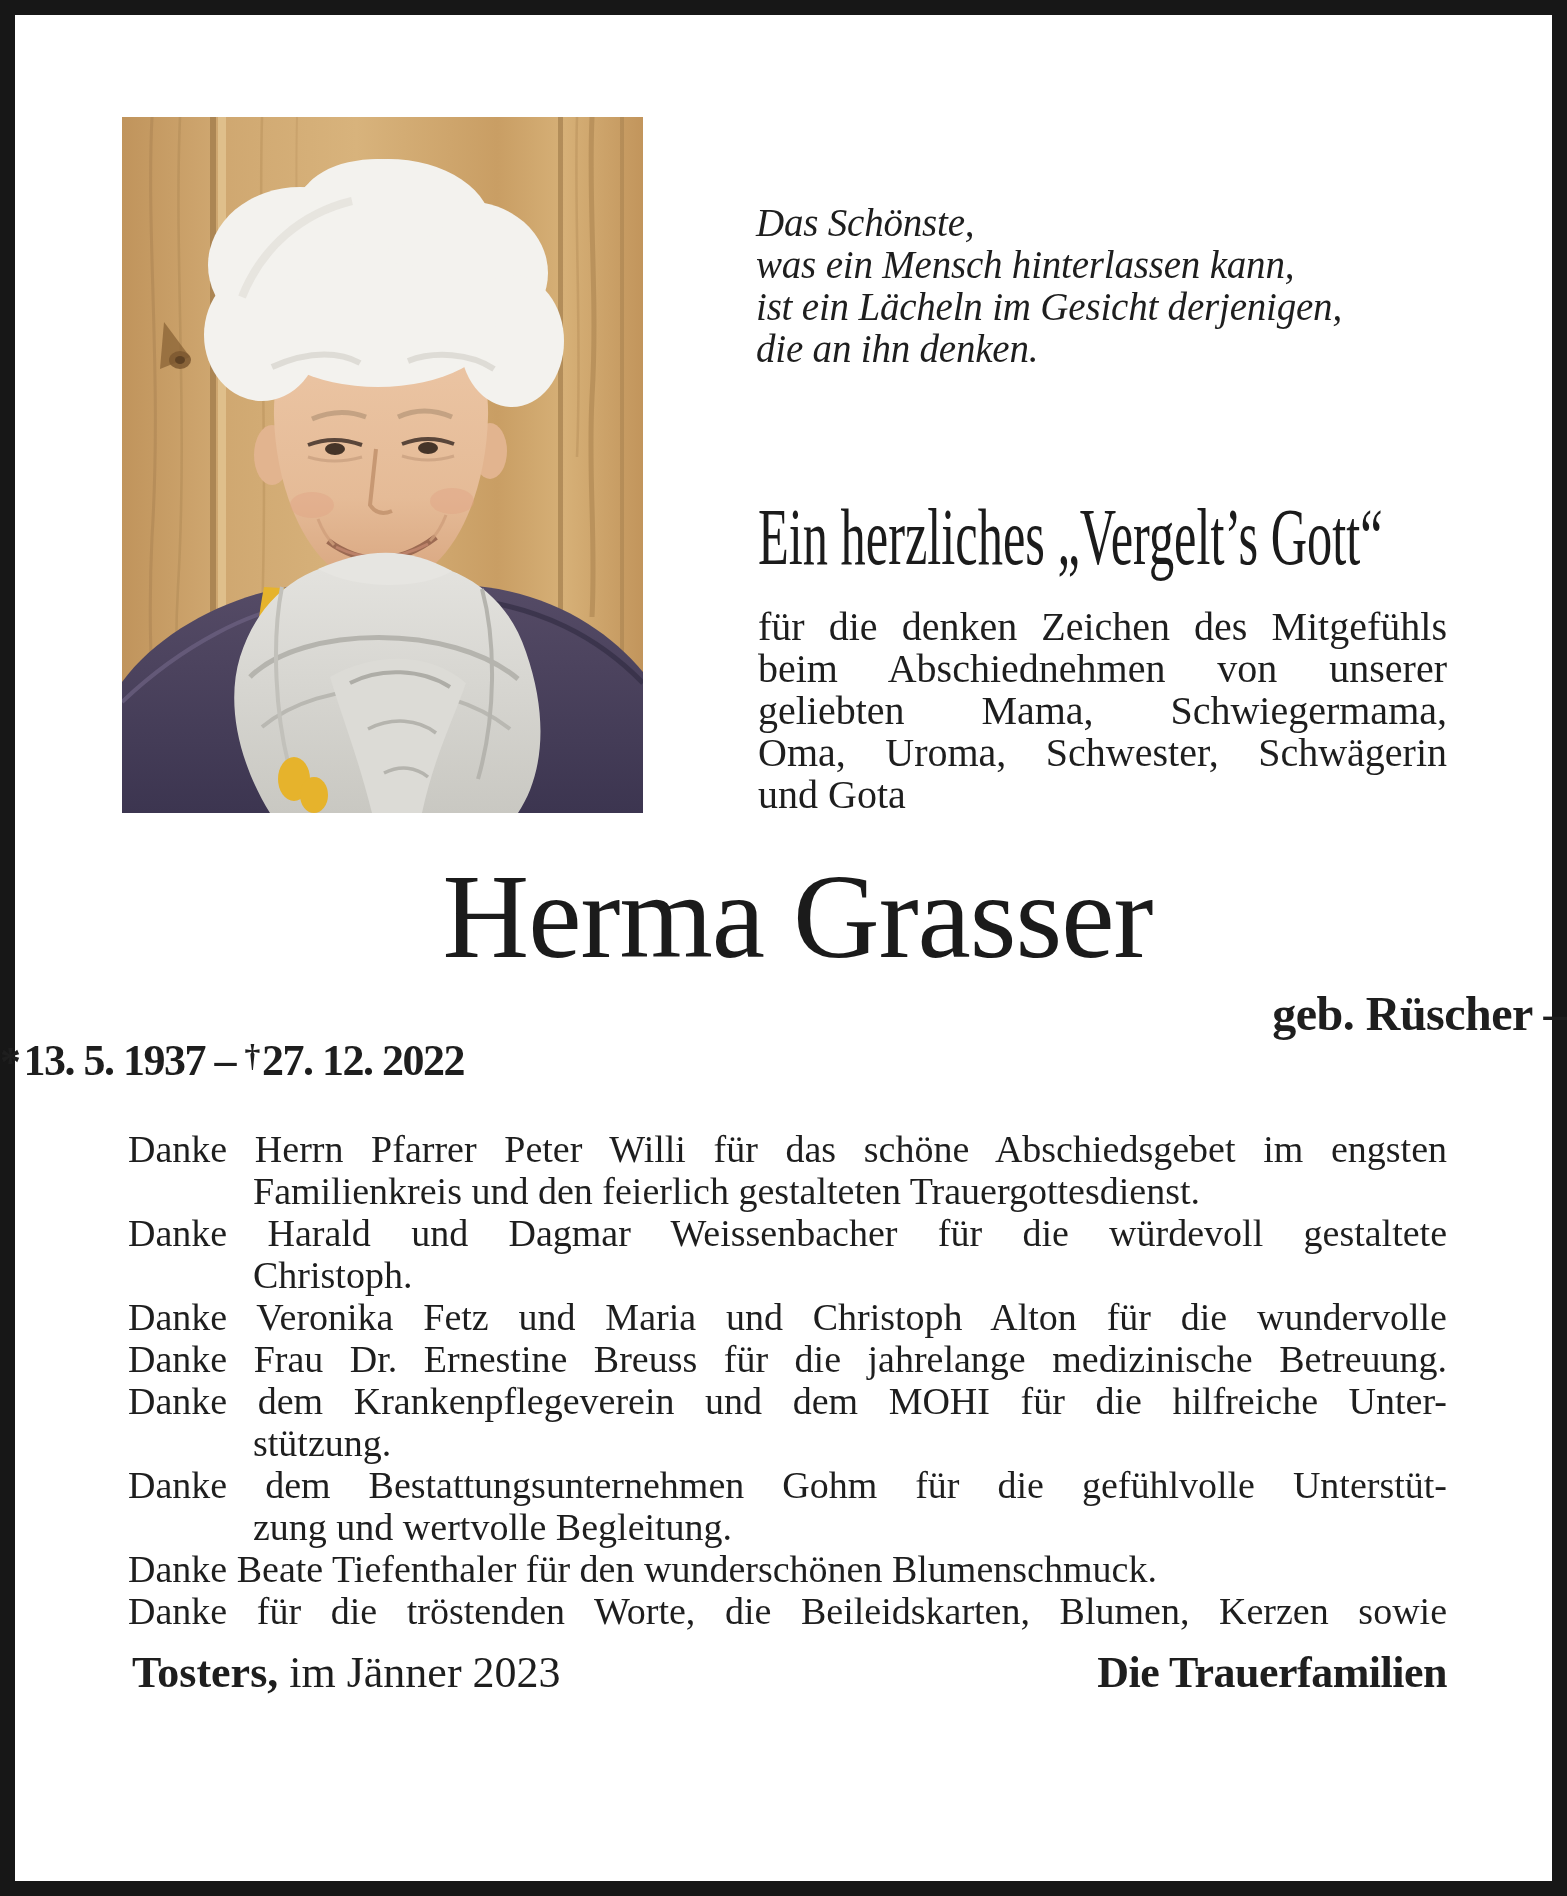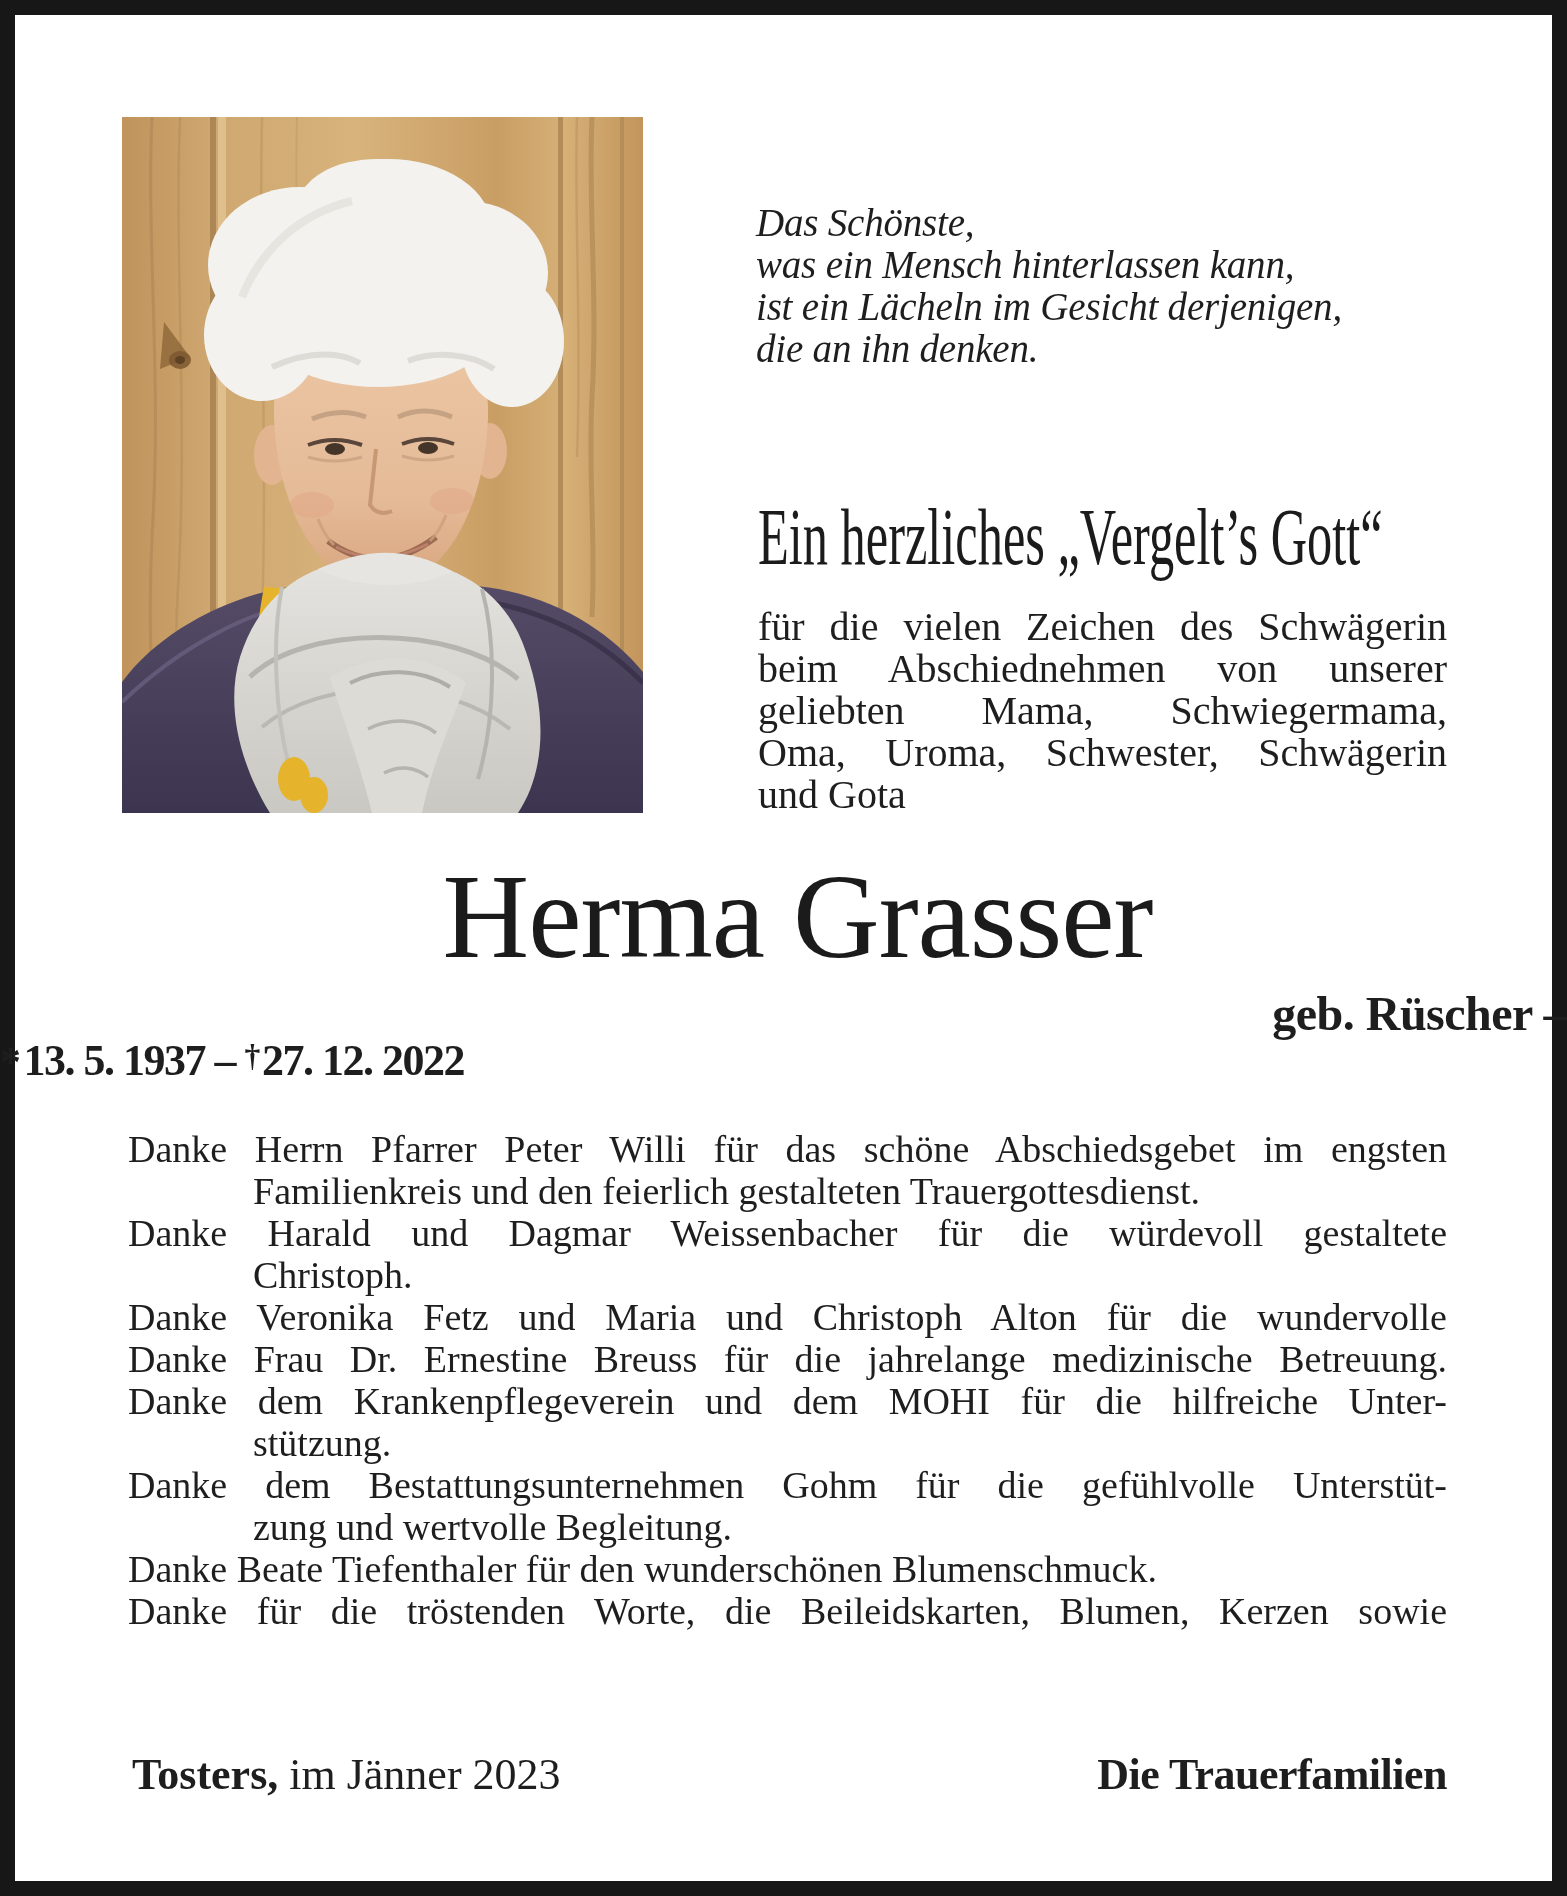--- a/index.html
+++ b/index.html
@@ -64,21 +64,21 @@
   .dates .sym { font-size:0.72em; position:relative; top:-0.28em; margin-right:0.10em; }
   .dates .sym-star { font-size:0.95em; top:0.02em; }
   
   .thanks {
     position:absolute; left:128px; top:1128px; width:1319px;
     font-size:38px; line-height:42px;
   }
   .thanks .cont { padding-left:125px; }
   
   .footer {
-    position:absolute; left:132px; top:1753px; width:1315px;
+    position:absolute; left:132px; top:1651px; width:1315px;
     display:flex; justify-content:space-between; align-items:baseline;
     font-size:44px; line-height:1;
   }
   .footer .place { font-weight:bold; }
   .footer .signature { font-weight:bold; letter-spacing:-0.5px; }
 </style>
 </head>
 <body>
 
 <div class="page">
@@ -198,21 +198,21 @@
   <div class="quote">
     <div>Das Schönste,</div>
     <div>was ein Mensch hinterlassen kann,</div>
     <div>ist ein Lächeln im Gesicht derjenigen,</div>
     <div>die an ihn denken.</div>
   </div>
 
   <div class="salutation">Ein herzliches „Vergelt’s Gott“</div>
 
   <div class="intro">
-    <div class="just">für die vielen Zeichen des Schwägerin</div>
+    <div class="just">für die denken Zeichen des Mitgefühls</div>
     <div class="just">beim Abschiednehmen von unserer</div>
     <div class="just">geliebten Mama, Schwiegermama,</div>
     <div class="just">Oma, Uroma, Schwester, Schwägerin</div>
     <div>und Gota</div>
   </div>
 
   <div class="name">Herma Grasser</div>
   <div class="maiden">geb. Rüscher –</div>
   <div class="dates">
     <span class="sym sym-star">*</span><span>13. 5. 1937</span>

